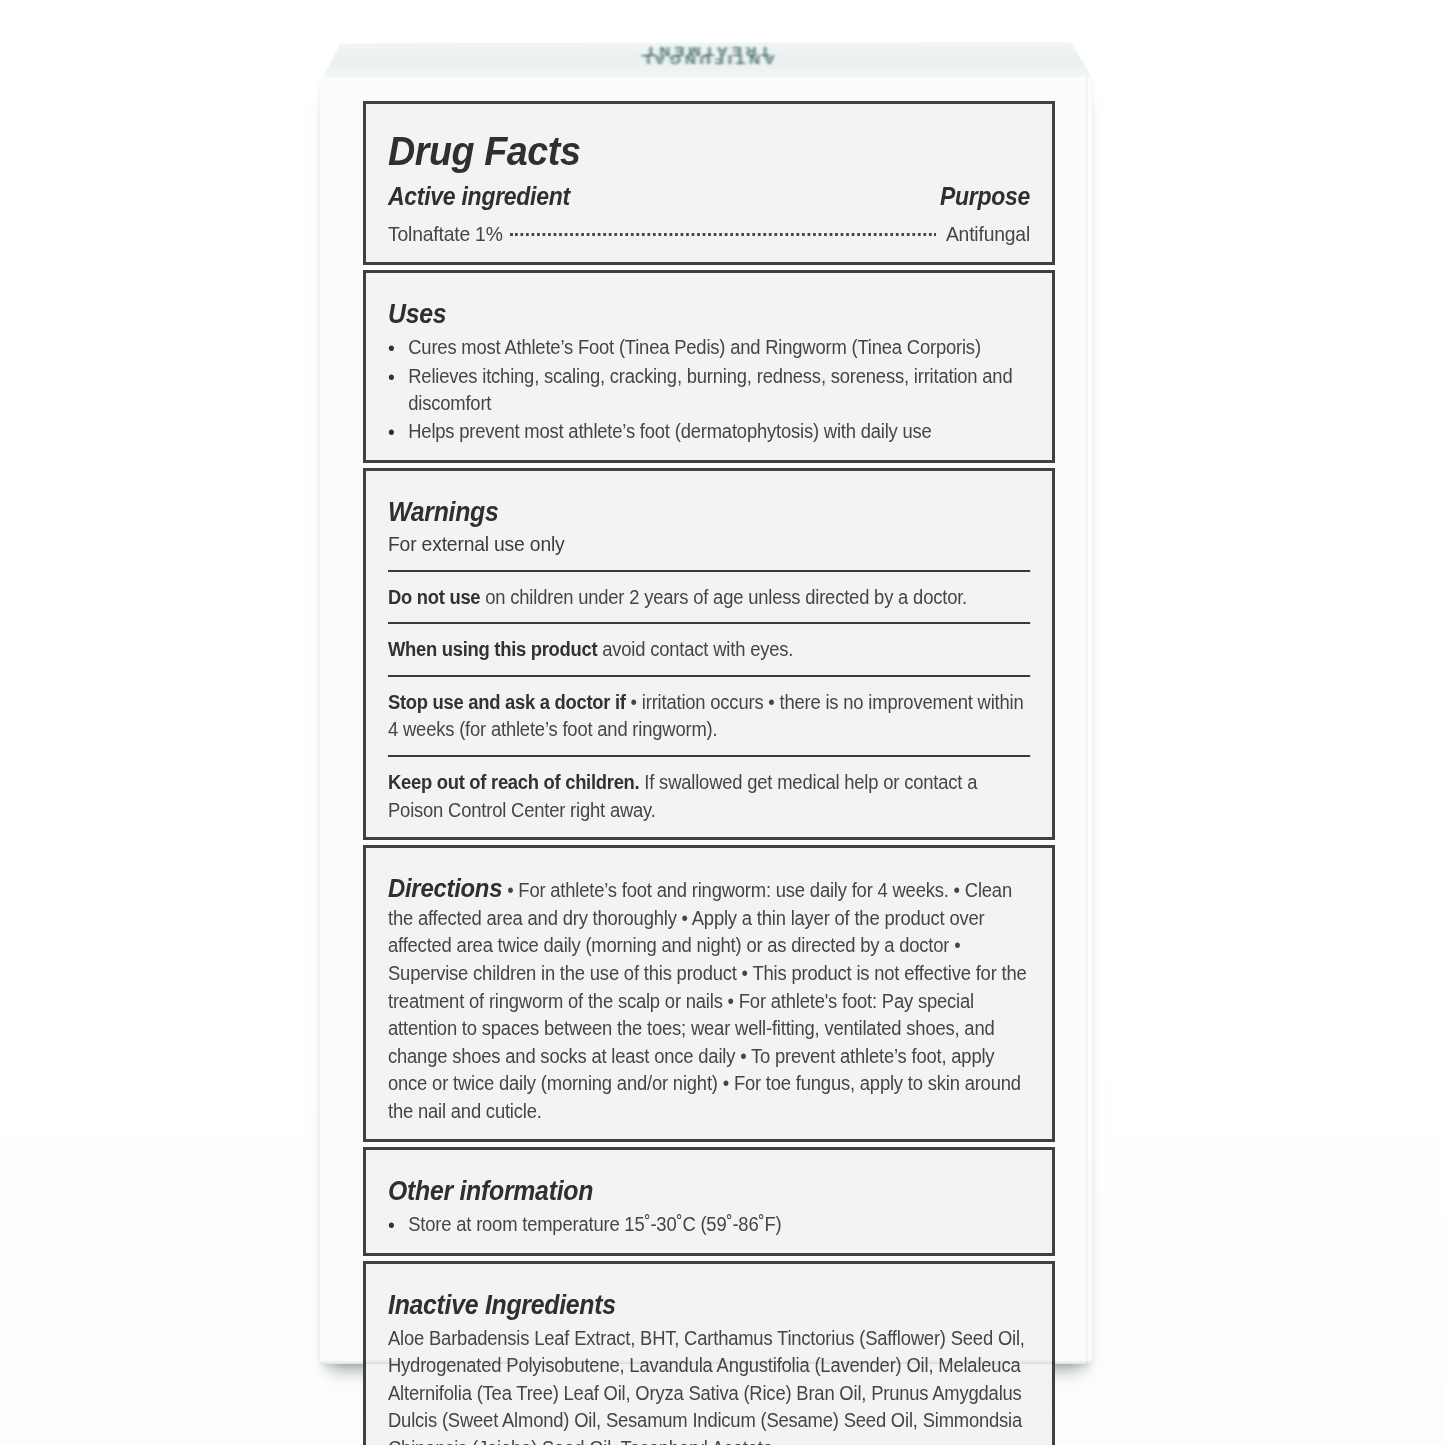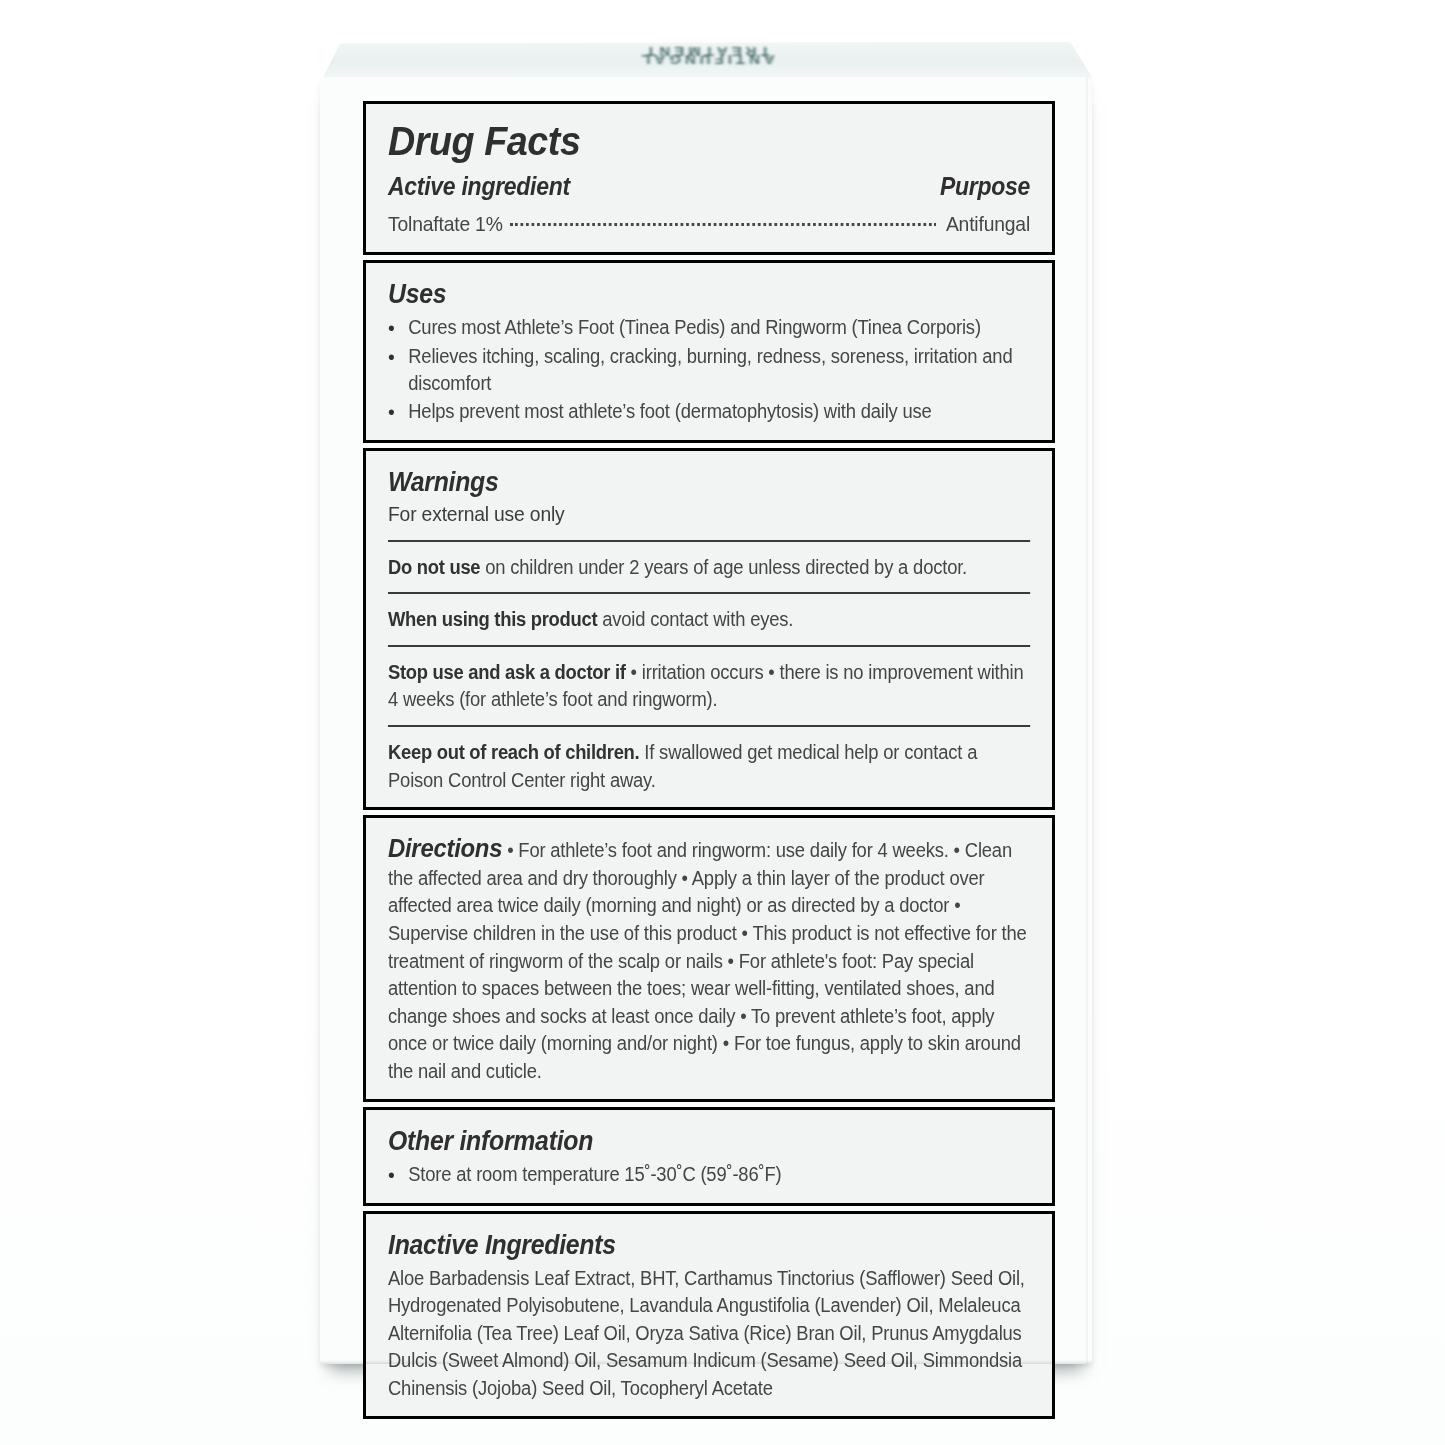--- a/index.html
+++ b/index.html
@@ -60,23 +60,23 @@
   }
   
   .panel {
     position: absolute;
     left: 43px; top: 24px;
     width: 692px;
     box-sizing: border-box;
   }
   section.box {
     box-sizing: border-box;
-    border: 3px solid #000000;
+    border: 3px solid #404040;
     background: #f2f3f3;
-    padding: 14px 22px 13px 22px;
+    padding: 24px 22px 13px 22px;
     margin-bottom: 5px;
   }
   
   .cx {
     width: 108.7%;
     transform: scaleX(0.92);
     transform-origin: 0 0;
     color: #454545;
     font-size: 20px;
     line-height: 1.38;

